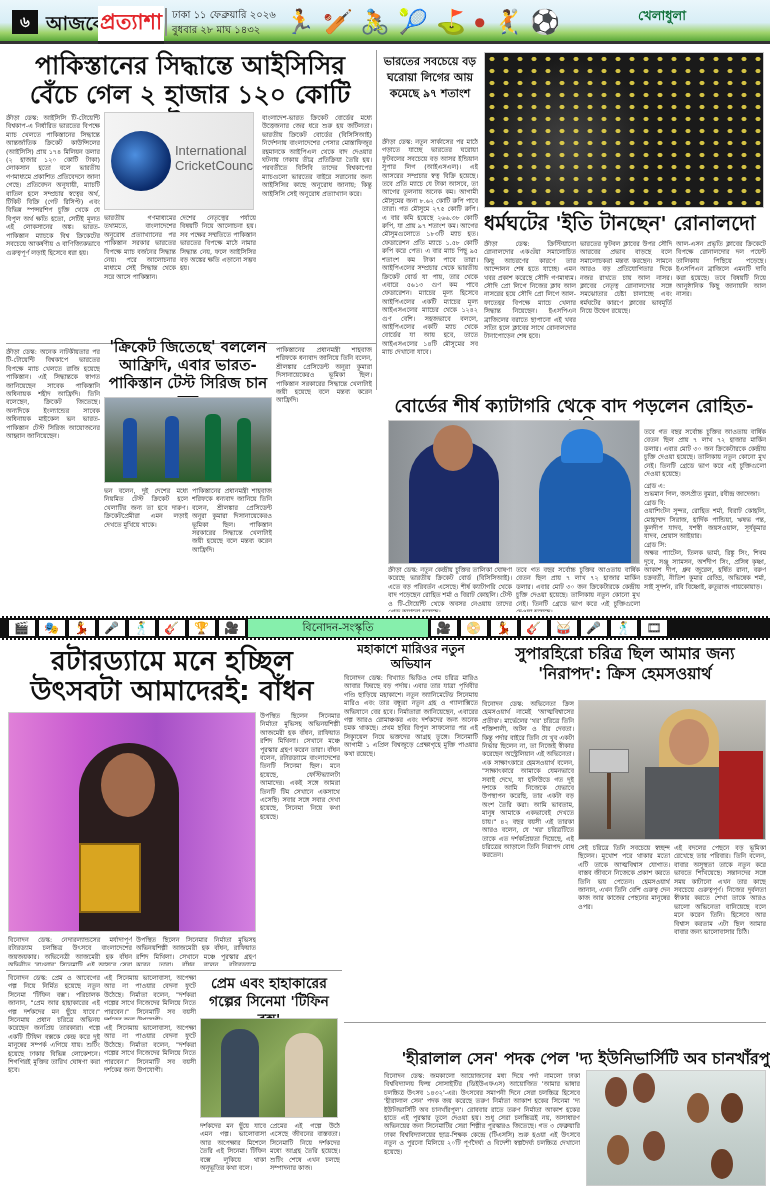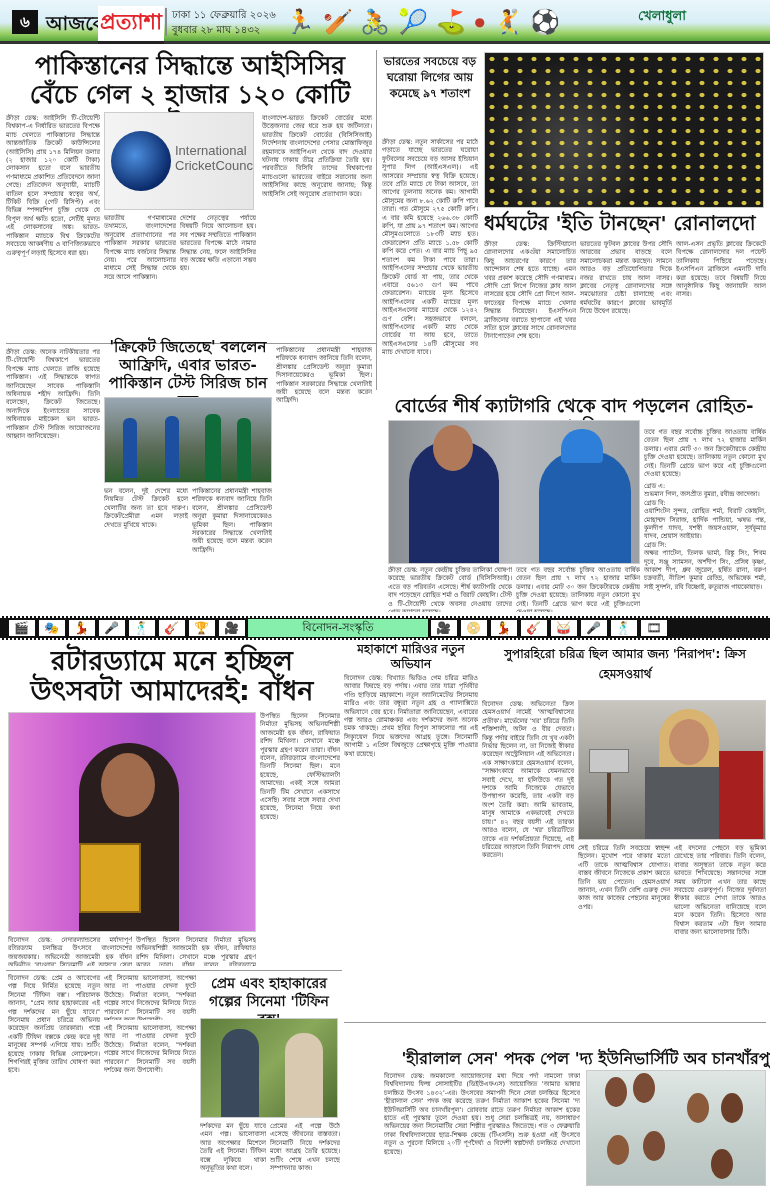--- a/index.html
+++ b/index.html
@@ -127,21 +127,21 @@
   <div class="abs" style="left:92px;top:40px;width:54px;height:64px;background:#a06a4c;border-radius:50%"></div>
   <div class="abs" style="left:70px;top:130px;width:62px;height:70px;background:#d9a520;border:2px solid #8a6410"></div>
 </div>
 <div class="abs body" style="left:8px;top:936px;width:124px;height:30px">বিনোদন ডেস্ক: নেদারল্যান্ডসের মর্যাদাপূর্ণ রটারড্যাম চলচ্চিত্র উৎসবে বাংলাদেশের জয়জয়কার। অভিনেত্রী আজমেরী হক বাঁধন অভিনীত 'বাংলার' সিনেমাটি এই আসরে সেরা চলচ্চিত্রের পুরস্কার অর্জন 'বিগ স্ক্রিন অ্যাওয়ার্ড' জয় করেছে। উৎসবের শুরু থেকেই সেখানে</div>
 <div class="abs body" style="left:136px;top:936px;width:120px;height:30px">উপস্থিত ছিলেন সিনেমার নির্মাতা মুভিসহ অভিনয়শিল্পী আজমেরী হক বাঁধন, রাফিয়াত রশিদ মিথিলা। সেখানে মঞ্চে পুরস্কার গ্রহণ করেন তারা। বাঁধন বলেন, রটারড্যামে বাংলাদেশের তিনটি সিনেমা ছিল। মনে হয়েছে, ফেস্টিভ্যালটা আমাদের। একই সঙ্গে আমরা তিনটি টিম সেখানে একসাথে এসেছি। সবার সঙ্গে সবার দেখা হয়েছে, সিনেমা নিয়ে কথা হয়েছে।</div>
 <div class="abs body" style="left:260px;top:712px;width:80px;height:256px">উপস্থিত ছিলেন সিনেমার নির্মাতা মুভিসহ অভিনয়শিল্পী আজমেরী হক বাঁধন, রাফিয়াত রশিদ মিথিলা। সেখানে মঞ্চে পুরস্কার গ্রহণ করেন তারা। বাঁধন বলেন, রটারড্যামে বাংলাদেশের তিনটি সিনেমা ছিল। মনে হয়েছে, ফেস্টিভ্যালটা আমাদের। একই সঙ্গে আমরা তিনটি টিম সেখানে একসাথে এসেছি। সবার সঙ্গে সবার দেখা হয়েছে, সিনেমা নিয়ে কথা হয়েছে।</div>
 
 <div class="abs hl" style="left:344px;top:642px;width:134px;font-size:12px;font-weight:bold;line-height:15px">মহাকাশে মারিওর নতুন অভিযান</div>
 <div class="abs body" style="left:344px;top:674px;width:134px;height:344px">বিনোদন ডেস্ক: বিখ্যাত ভিডিও গেম চরিত্র মারিও আবার ফিরছে বড় পর্দায়। এবার তার যাত্রা পৃথিবীর গণ্ডি ছাড়িয়ে মহাকাশে। নতুন অ্যানিমেটেড সিনেমায় মারিও এবং তার বন্ধুরা নতুন গ্রহ ও গ্যালাক্সিতে অভিযানে বের হবে। নির্মাতারা জানিয়েছেন, এবারের গল্প আরও রোমাঞ্চকর এবং দর্শকদের জন্য অনেক চমক থাকছে। প্রথম ছবির বিপুল সাফল্যের পর এই সিক্যুয়েল নিয়ে ভক্তদের আগ্রহ তুঙ্গে। সিনেমাটি আগামী ১ এপ্রিল বিশ্বজুড়ে প্রেক্ষাগৃহে মুক্তি পাওয়ার কথা রয়েছে।</div>
 
-<div class="abs hl" style="left:482px;top:644px;width:286px;font-size:12px;font-weight:bold;line-height:20px">সুপারহিরো চরিত্র ছিল আমার জন্য 'নিরাপদ': ক্রিস হেমসওয়ার্থ</div>
+<div class="abs hl" style="left:482px;top:644px;width:286px;font-size:16px;font-weight:bold;line-height:20px">সুপারহিরো চরিত্র ছিল আমার জন্য 'নিরাপদ': ক্রিস হেমসওয়ার্থ</div>
 <div class="abs body" style="left:482px;top:700px;width:92px;height:318px">বিনোদন ডেস্ক: অভিনেতা ক্রিস হেমসওয়ার্থ নামেই 'আত্মবিশ্বাসের প্রতীক'। মার্ভেলের 'থর' চরিত্রে তিনি শক্তিশালী, অটল ও বীর দেবতা। কিন্তু পর্দার বাইরে তিনি যে খুব একটা নির্ভার ছিলেন না, তা নিজেই স্বীকার করেছেন অস্ট্রেলিয়ান এই অভিনেতা। এক সাক্ষাৎকারে হেমসওয়ার্থ বলেন, "সাক্ষাৎকারে আমাকে যেমনভাবে সবাই দেখে, যা হলিউডে গত দুই দশকে আমি নিজেকে যেভাবে উপস্থাপন করেছি, তার একটা বড় অংশ তৈরি করা। আমি ভাবতাম, মানুষ আমাকে একভাবেই দেখতে চায়।" ৪২ বছর বয়সী এই তারকা আরও বলেন, যে 'থর' চরিত্রটিতে তাকে এত দর্শকপ্রিয়তা দিয়েছে, এই চরিত্রের আড়ালে তিনি নিরাপদ বোধ করতেন।</div>
 <div class="abs photo" style="left:578px;top:700px;width:188px;height:140px;background:linear-gradient(180deg,#c9c6bf 0,#9b9a94 60%,#6f6d68 100%)">
   <div class="abs" style="left:80px;top:8px;width:60px;height:70px;background:#d8b470;border-radius:30px 30px 10px 10px"></div>
   <div class="abs" style="left:90px;top:18px;width:40px;height:46px;background:#c48e6c;border-radius:50%"></div>
   <div class="abs" style="left:66px;top:66px;width:90px;height:74px;background:#55585c"></div>
   <div class="abs" style="left:140px;top:50px;width:44px;height:90px;background:#a81f1f"></div>
   <div class="abs" style="left:10px;top:48px;width:40px;height:24px;background:#c8c8c8;border:1px solid #777"></div>
   <div class="abs" style="left:28px;top:72px;width:4px;height:56px;background:#5a3d2a"></div>
 </div>
 <div class="abs body" style="left:578px;top:844px;width:92px;height:174px">সেই চরিত্রে তিনি সবচেয়ে স্বচ্ছন্দ ছিলেন। মুখোশ পরে থাকার মতো এটি তাকে আত্মবিশ্বাস যোগাত। বাস্তব জীবনে নিজেকে প্রকাশ করতে তিনি ভয় পেতেন। হেমসওয়ার্থ জানান, এখন তিনি বেশি গুরুত্ব দেন কাজ আর কাজের পেছনের মানুষের ওপর।</div>

